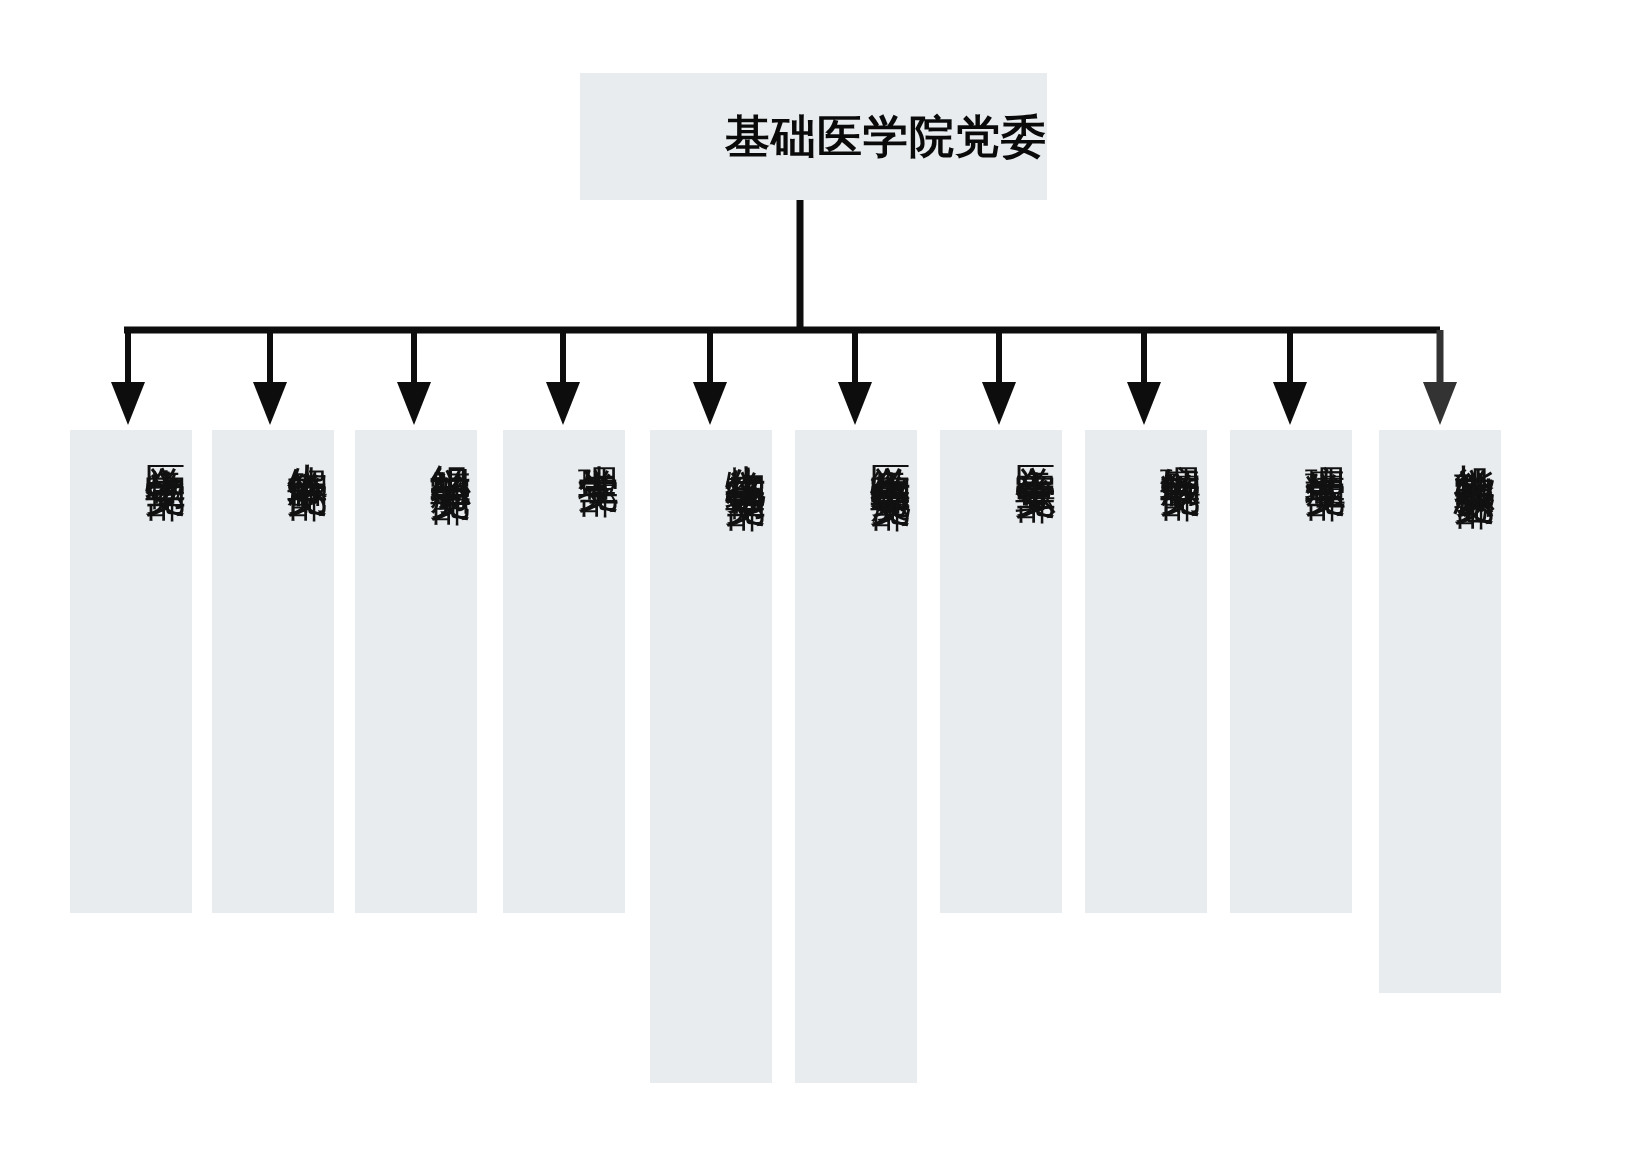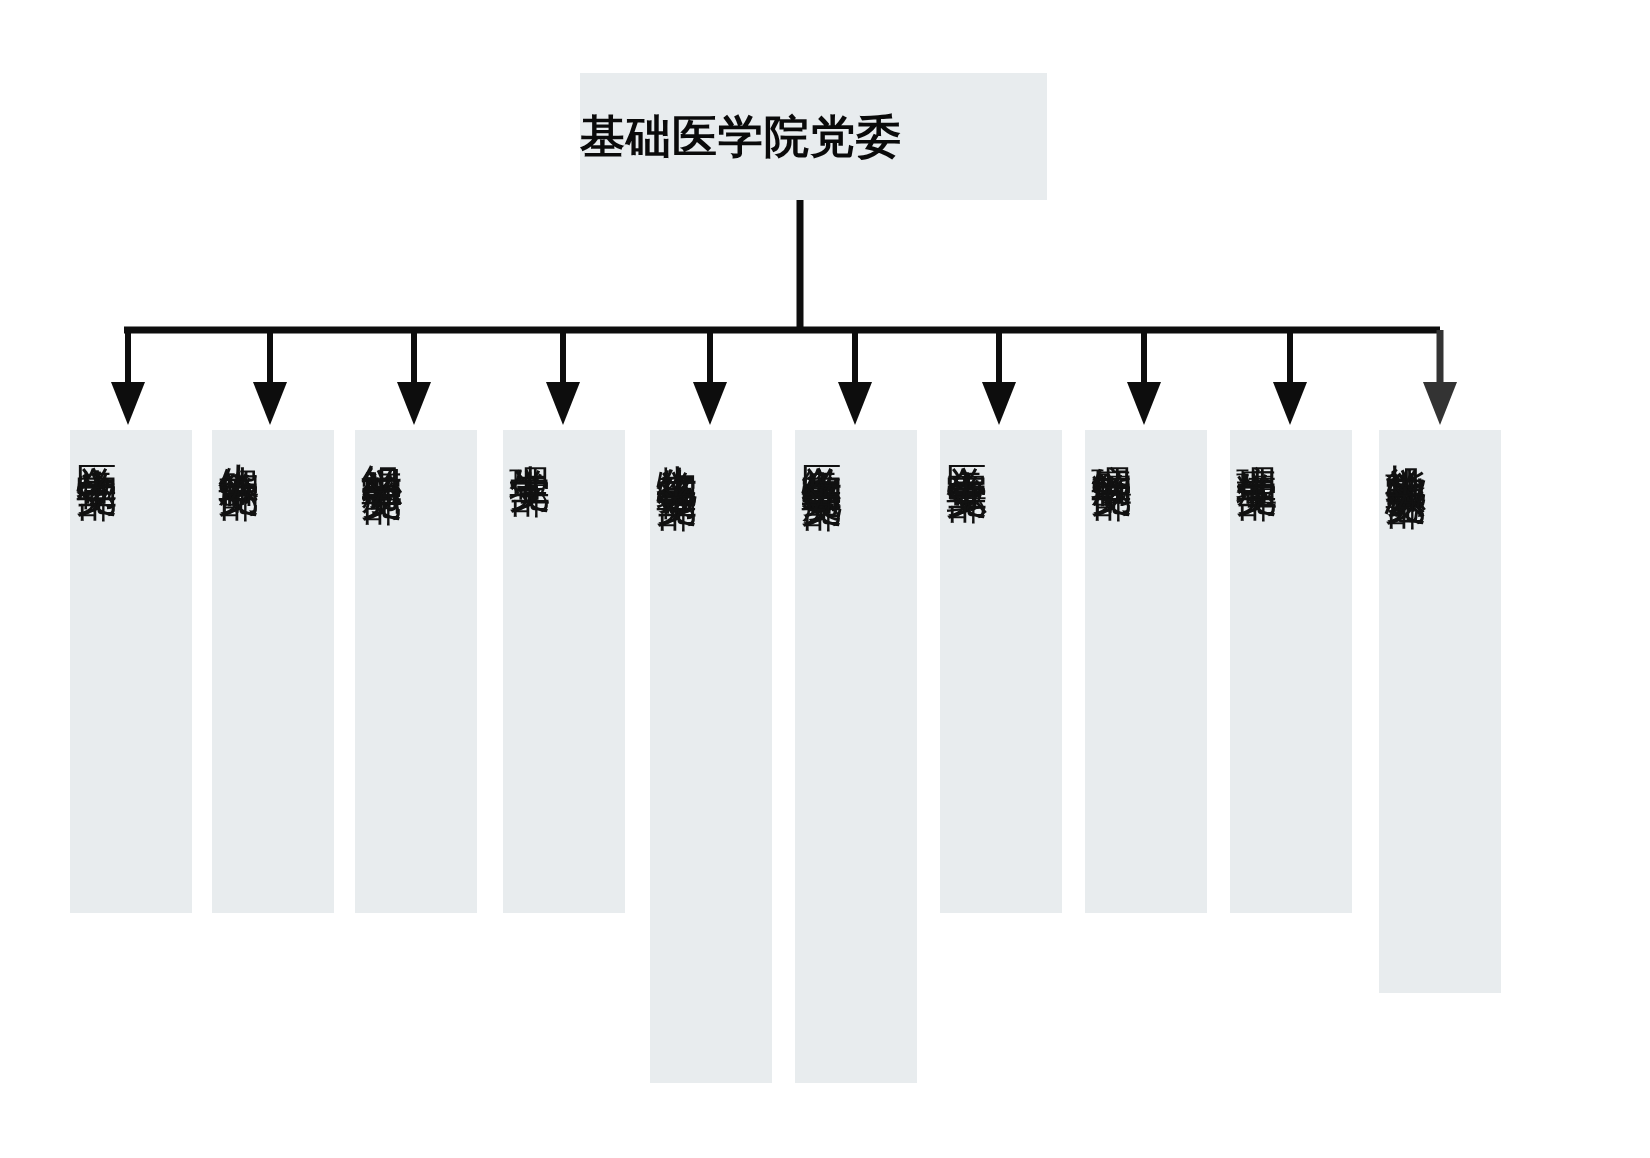--- a/index.html
+++ b/index.html
@@ -32,21 +32,21 @@
     height: 1158px;
     pointer-events: none;
   }
 
   .node {
     position: absolute;
     background: #e8ecee;
     box-sizing: border-box;
     display: flex;
     align-items: flex-start;
-    justify-content: flex-start;
+    justify-content: flex-end;
   }
 
   
   #root-node {
     left: 580px;
     top: 73px;
     width: 467px;
     height: 127px;
     align-items: center;
   }

